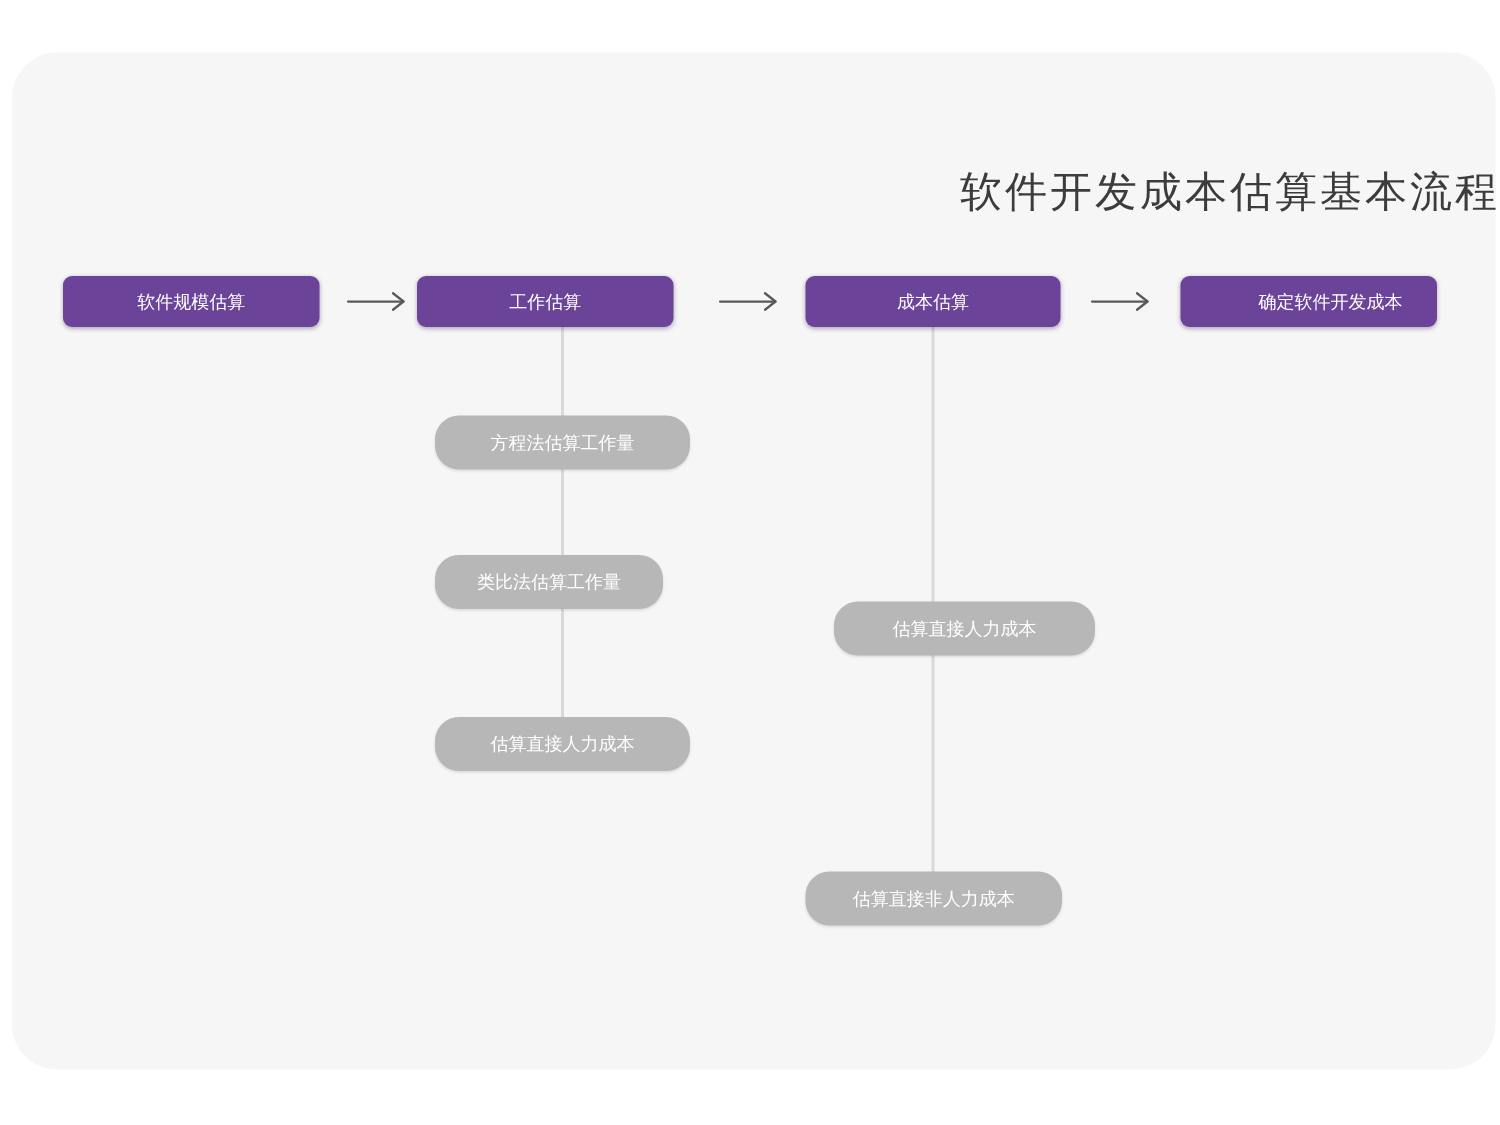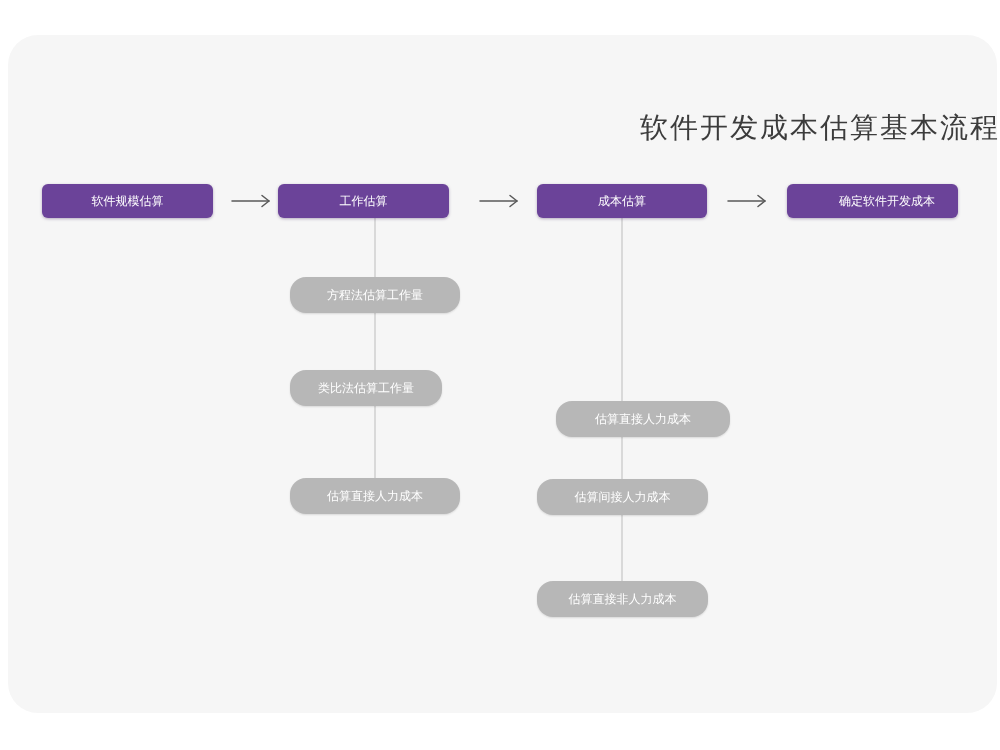--- a/index.html
+++ b/index.html
@@ -133,16 +133,15 @@
     <polyline points="33,2.5 40,8 33,13.5"></polyline>
   </svg>
 
   <div class="node primary step-4">确定软件开发成本</div>
 
   <div class="node secondary work-1">方程法估算工作量</div>
   <div class="node secondary work-2">类比法估算工作量</div>
   <div class="node secondary work-3">估算直接人力成本</div>
 
   <div class="node secondary cost-2">估算直接人力成本</div>
-  <div class="node secondary cost-3">估算间接人力成本</div>
   <div class="node secondary cost-4">估算直接非人力成本</div>
 
 </div>
 
 </body></html>

